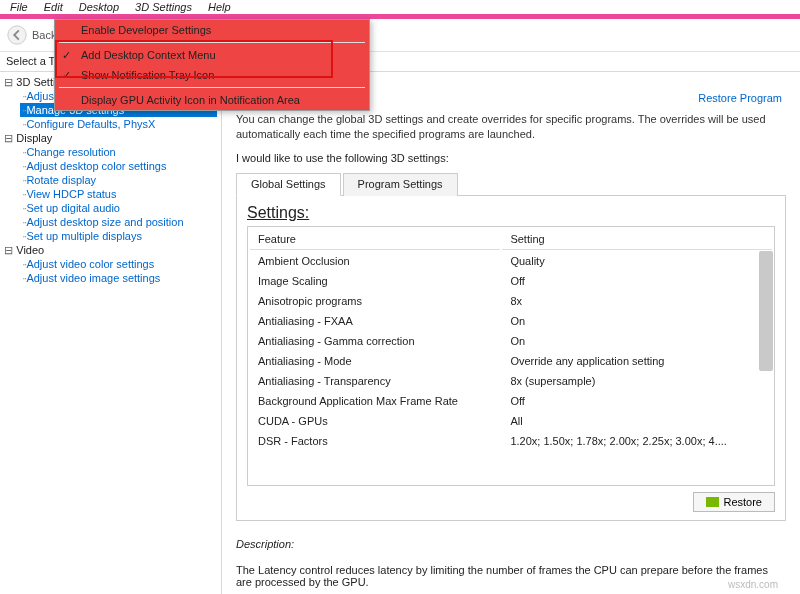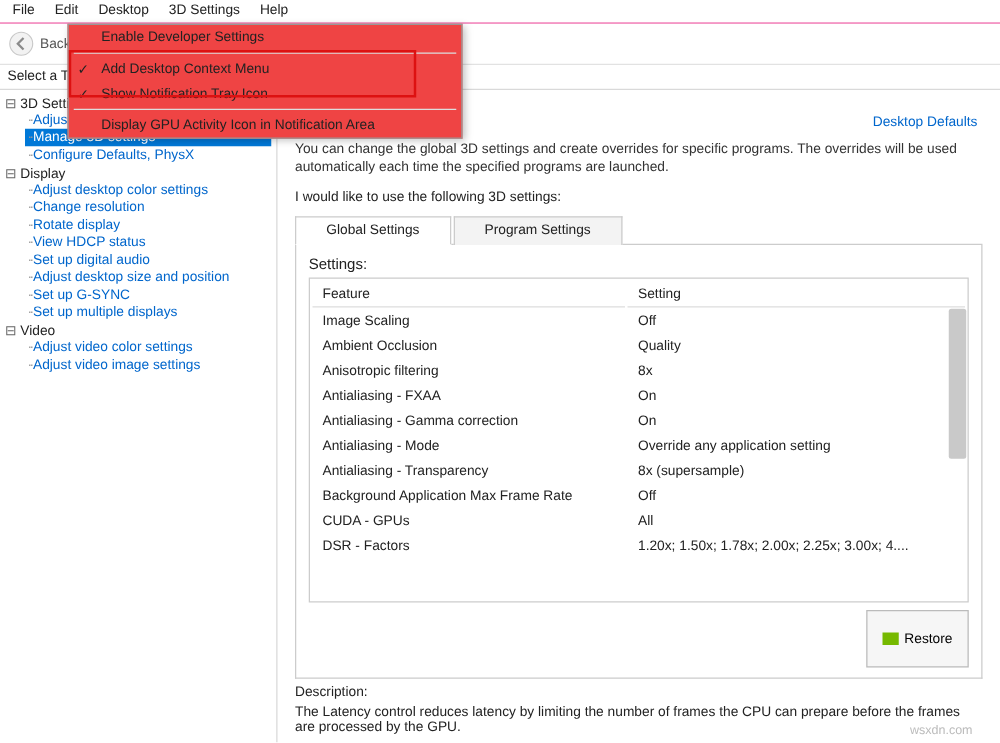--- a/index.html
+++ b/index.html
@@ -1,50 +1,50 @@
 <!DOCTYPE html>
 <html><head>
 <meta charset="utf-8">
 <style>
 * { box-sizing: border-box; margin: 0; padding: 0; font-family: "Segoe UI", Tahoma, sans-serif; font-size: 11px; }
 body { width: 800px; height: 594px; background: #fff; overflow: hidden; position: relative; color: #222; }
-.menubar { height: 19px; display: flex; align-items: flex-start; padding: 0 2px; border-bottom: 1px solid #ec4899; }
+.menubar { height: 19px; display: flex; align-items: center; padding: 0 2px; border-bottom: 5px solid #ec4899; font-style: italic; }
 .menubar span { padding: 2px 8px; cursor: default; }
 .toolbar { height: 33px; display: flex; align-items: center; background: #fff; border-bottom: 1px solid #e2e2e2; padding-left: 6px; }
 .back-btn { display: flex; align-items: center; gap: 4px; font-size: 11px; color: #555; }
 .back-btn svg { width: 22px; height: 22px; }
 .task-hdr { height: 20px; border-bottom: 1px solid #d9d9d9; padding: 3px 6px; font-size: 11px; background: #fff; }
 .main { display: flex; height: calc(594px - 19px - 33px - 20px); }
 .sidebar { width: 222px; border-right: 1px solid #d9d9d9; padding: 4px 4px; overflow: hidden; }
 .tree-group { font-size: 11px; margin-bottom: 1px; }
 .tree-group > .grp-label::before { content: "⊟ "; color: #666; }
 .tree-group > .grp-label { color: #222; }
 .tree-item { color: #0066cc; margin-left: 16px; padding: 1px 2px; white-space: nowrap; cursor: pointer; }
 .tree-item::before { content: "·· "; color: #999; letter-spacing: -2px; }
 .tree-item.sel { background: #0078d7; color: #fff; }
 .content { flex: 1; padding: 8px 14px 4px 14px; position: relative; overflow: hidden; }
 .page-title { font-size: 19px; font-weight: 600; color: #2e6d2e; margin: 4px 0 6px 0; }
 .restore-link { position: absolute; top: 20px; right: 18px; color: #0066cc; font-size: 11px; }
 .desc { font-size: 11px; color: #333; line-height: 1.35; margin-bottom: 10px; }
 .sub-hdr { font-weight: 400; font-size: 11px; margin: 6px 0 8px 0; }
 .tabs { display: flex; border-bottom: 1px solid #ccc; margin-top: 6px; }
-.tab { padding: 4px 24px 5px; font-size: 11px; border: 1px solid #ccc; border-bottom: none; background: #f3f3f3; margin-right: 2px; position: relative; top: 1px; }
+.tab { padding: 4px 14px 5px; font-size: 11px; border: 1px solid #ccc; border-bottom: none; background: #f3f3f3; margin-right: 2px; position: relative; top: 1px; }
 .tab.active { background: #fff; border-bottom: 1px solid #fff; }
 .settings-box { border: 1px solid #ccc; border-top: none; padding: 8px 10px 6px; }
-.settings-label { font-size: 12px; margin-bottom: 4px; }
+.settings-label { font-size: 16px; margin-bottom: 4px; text-decoration: underline; }
 .settings-table-wrap { border: 1px solid #ccc; height: 260px; overflow: hidden; position: relative; }
 .settings-table { width: 100%; }
 .settings-table th { text-align: left; font-weight: 400; font-size: 11px; padding: 4px 8px; border-bottom: 1px solid #ddd; background: #fff; }
 .settings-table td { font-size: 11px; padding: 3px 8px; }
 .scroll-thumb { position: absolute; right: 1px; top: 24px; width: 14px; height: 120px; background: #c9c9c9; border-radius: 2px; }
 .restore-btn-row { text-align: right; padding: 6px 0 2px; }
-.restore-btn { display: inline-flex; align-items: center; gap: 4px; border: 1px solid #bbb; background: #f6f6f6; padding: 16px 12px; font-size: 11px; }
+.restore-btn { display: inline-flex; align-items: center; gap: 4px; border: 1px solid #bbb; background: #f6f6f6; padding: 3px 12px; font-size: 11px; }
 .restore-btn .nv { width: 13px; height: 10px; background: #76b900; display: inline-block; }
 .footer-desc { position: absolute; bottom: 6px; left: 14px; right: 14px; font-size: 11px; }
-.footer-desc .lbl { margin-bottom: 4px; }
+.footer-desc .lbl { margin-bottom: 14px; font-style: italic; }
 .watermark { position: absolute; bottom: 4px; right: 22px; color: #bbb; font-size: 10px; }
 
 .dropdown { position: absolute; left: 54px; top: 19px; width: 316px; background: #ef4444; border: 1px solid #999; box-shadow: 2px 2px 6px rgba(0,0,0,.25); z-index: 50; }
 .dropdown .mi { display: flex; align-items: center; padding: 4px 8px 4px 26px; font-size: 11px; position: relative; }
 .dropdown .mi.chk::before { content: "✓"; position: absolute; left: 7px; font-size: 11px; }
 .dropdown .sep { height: 1px; background: #ddd; margin: 2px 4px; }
 .highlight-box { position: absolute; left: 55px; top: 40px; width: 278px; height: 38px; border: 2px solid #d11; z-index: 60; pointer-events: none; }
 </style>
 </head>
 <body>
@@ -73,65 +73,64 @@
 <div class="main">
   <div class="sidebar">
     <div class="tree-group">
       <div class="grp-label">3D Setti</div>
       <div class="tree-item">Adjus</div>
       <div class="tree-item sel">Manage 3D settings</div>
       <div class="tree-item">Configure Defaults, PhysX</div>
     </div>
     <div class="tree-group">
       <div class="grp-label">Display</div>
+      <div class="tree-item">Change resolution</div>
       <div class="tree-item">Adjust desktop color settings</div>
-      <div class="tree-item">Change resolution</div>
       <div class="tree-item">Rotate display</div>
       <div class="tree-item">View HDCP status</div>
       <div class="tree-item">Set up digital audio</div>
       <div class="tree-item">Adjust desktop size and position</div>
-      <div class="tree-item">Set up G-SYNC</div>
       <div class="tree-item">Set up multiple displays</div>
     </div>
     <div class="tree-group">
       <div class="grp-label">Video</div>
       <div class="tree-item">Adjust video color settings</div>
       <div class="tree-item">Adjust video image settings</div>
     </div>
   </div>
 
   <div class="content">
     <div class="page-title">e 3D Settings</div>
-    <div class="restore-link">Desktop Defaults</div>
+    <div class="restore-link">Restore Program</div>
     <div class="desc">You can change the global 3D settings and create overrides for specific programs. The overrides will be used automatically each time the specified programs are launched.</div>
     <div class="sub-hdr">I would like to use the following 3D settings:</div>
 
     <div class="tabs">
       <div class="tab active">Global Settings</div>
       <div class="tab">Program Settings</div>
     </div>
     <div class="settings-box">
       <div class="settings-label">Settings:</div>
       <div class="settings-table-wrap">
         <table class="settings-table">
           <tbody>
               <tr>
                 <th>Feature</th>
                 <th>Setting</th>
               </tr>
           <tr>
+                <td>Ambient Occlusion</td>
+                <td>Quality</td>
+              </tr>
+          <tr>
                 <td>Image Scaling</td>
                 <td>Off</td>
               </tr>
           <tr>
-                <td>Ambient Occlusion</td>
-                <td>Quality</td>
-              </tr>
-          <tr>
-                <td>Anisotropic filtering</td>
+                <td>Anisotropic programs</td>
                 <td>8x</td>
               </tr>
           <tr>
                 <td>Antialiasing - FXAA</td>
                 <td>On</td>
               </tr>
           <tr>
                 <td>Antialiasing - Gamma correction</td>
                 <td>On</td>
               </tr>

